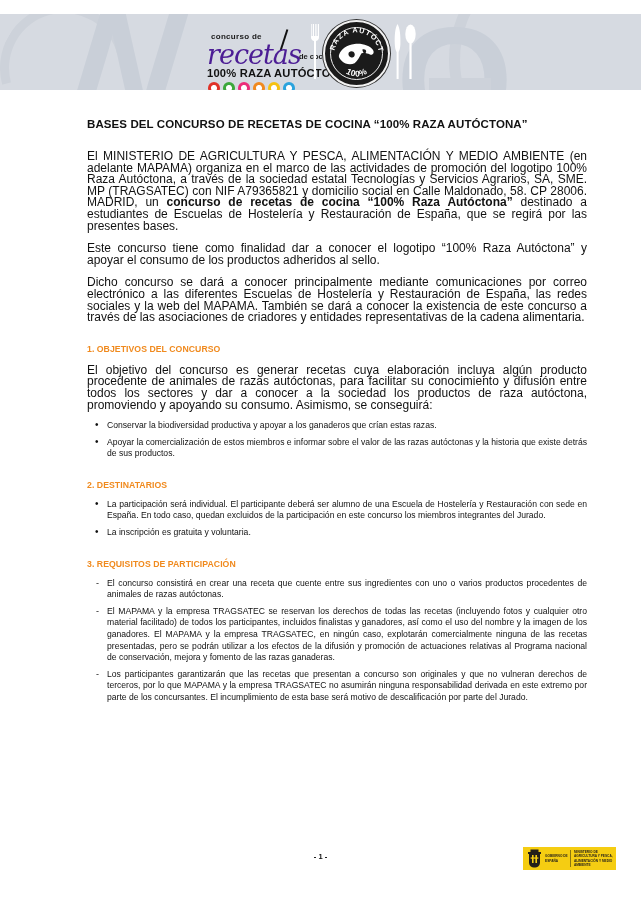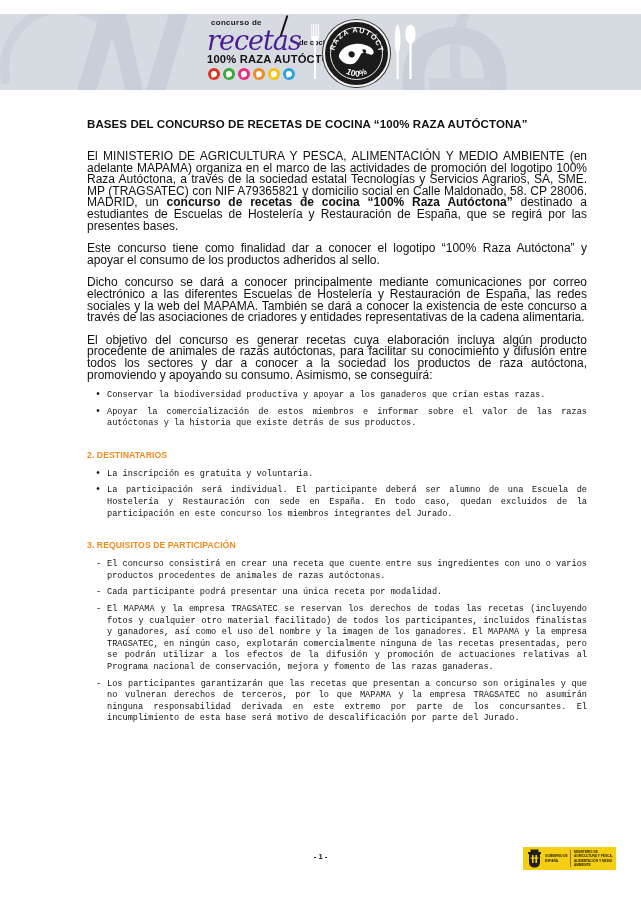--- a/index.html
+++ b/index.html
@@ -79,21 +79,21 @@
   .logo-block {
     position: absolute;
     left: 207px;
     top: 4px;
     width: 228px;
     height: 72px;
   }
   .logo-text-col {
     position: absolute;
     left: 0;
-    top: 0;
+    top: 14px;
     width: 152px;
   }
   .logo-concurso {
     font-size: 8px;
     letter-spacing: .3px;
     color: #1a1a1a;
     font-weight: bold;
     margin-left: 4px;
   }
   .logo-recetas-row {
@@ -228,21 +228,20 @@
     font-weight: bold;
     color: #f08a1e;
     margin: 20px 0 0 0;
     letter-spacing: .05px;
   }
 
   ul.bullets, ul.dashes, ul.subbullets {
     margin: 9px 0 0 0;
     padding: 0;
     list-style: none;
-    font-family: Liberation Mono, monospace;
   }
   ul.bullets > li, ul.dashes > li, ul.subbullets > li {
     font-size: 8.6px;
     line-height: 11.6px;
     text-align: justify;
     position: relative;
     color: #111;
     margin-top: 5px;
   }
   ul.bullets > li:first-child,
@@ -411,36 +410,36 @@
   <div class="content">
 
     <h1 class="doc-title">BASES DEL CONCURSO DE RECETAS DE COCINA “100% RAZA AUTÓCTONA”</h1>
 
     <p class="para first"><span>El MINISTERIO DE AGRICULTURA Y PESCA, ALIMENTACIÓN Y MEDIO AMBIENTE (en adelante MAPAMA) organiza en el marco de las actividades de promoción del logotipo 100% Raza Autóctona, a través de la sociedad estatal Tecnologías y Servicios Agrarios, SA, SME. MP (TRAGSATEC) con NIF A79365821 y domicilio social en Calle Maldonado, 58. CP 28006. MADRID, un </span><span class="b">concurso de recetas de cocina “100% Raza Autóctona”</span><span> destinado a estudiantes de Escuelas de Hostelería y Restauración de España, que se regirá por las presentes bases.</span></p>
 
     <p class="para">Este concurso tiene como finalidad dar a conocer el logotipo “100% Raza Autóctona” y apoyar el consumo de los productos adheridos al sello.</p>
 
     <p class="para">Dicho concurso se dará a conocer principalmente mediante comunicaciones por correo electrónico a las diferentes Escuelas de Hostelería y Restauración de España, las redes sociales y la web del MAPAMA. También se dará a conocer la existencia de este concurso a través de las asociaciones de criadores y entidades representativas de la cadena alimentaria.</p>
 
+    <h2 class="section">1. OBJETIVOS DEL CONCURSO</h2>
     <p class="para">El objetivo del concurso es generar recetas cuya elaboración incluya algún producto procedente de animales de razas autóctonas, para facilitar su conocimiento y difusión entre todos los sectores y dar a conocer a la sociedad los productos de raza autóctona, promoviendo y apoyando su consumo. Asimismo, se conseguirá:</p>
     <ul class="bullets">
       <li>Conservar la biodiversidad productiva y apoyar a los ganaderos que crían estas razas.</li>
       <li>Apoyar la comercialización de estos miembros e informar sobre el valor de las razas autóctonas y la historia que existe detrás de sus productos.</li>
     </ul>
 
     <h2 class="section">2. DESTINATARIOS</h2>
     <ul class="bullets">
+      <li>La participación será individual. El participante deberá ser alumno de una Escuela de Hostelería y Restauración con sede en España. En todo caso, quedan excluidos de la participación en este concurso los miembros integrantes del Jurado.</li>
       <li>La inscripción es gratuita y voluntaria.</li>
-      <li>La participación será individual. El participante deberá ser alumno de una Escuela de Hostelería y Restauración con sede en España. En todo caso, quedan excluidos de la participación en este concurso los miembros integrantes del Jurado.</li>
     </ul>
 
     <h2 class="section">3. REQUISITOS DE PARTICIPACIÓN</h2>
     <ul class="dashes">
       <li>El concurso consistirá en crear una receta que cuente entre sus ingredientes con uno o varios productos procedentes de animales de razas autóctonas.</li>
-      <li>Cada participante podrá presentar una única receta por modalidad.</li>
       <li>El MAPAMA y la empresa TRAGSATEC se reservan los derechos de todas las recetas (incluyendo fotos y cualquier otro material facilitado) de todos los participantes, incluidos finalistas y ganadores, así como el uso del nombre y la imagen de los ganadores. El MAPAMA y la empresa TRAGSATEC, en ningún caso, explotarán comercialmente ninguna de las recetas presentadas, pero se podrán utilizar a los efectos de la difusión y promoción de actuaciones relativas al Programa nacional de conservación, mejora y fomento de las razas ganaderas.</li>
       <li>Los participantes garantizarán que las recetas que presentan a concurso son originales y que no vulneran derechos de terceros, por lo que MAPAMA y la empresa TRAGSATEC no asumirán ninguna responsabilidad derivada en este extremo por parte de los concursantes. El incumplimiento de esta base será motivo de descalificación por parte del Jurado.</li>
     </ul>
 
   </div>
 </div>
 
 <div class="footer">
   <div class="page-num">- 1 -</div>
   <div class="gov-logo">

